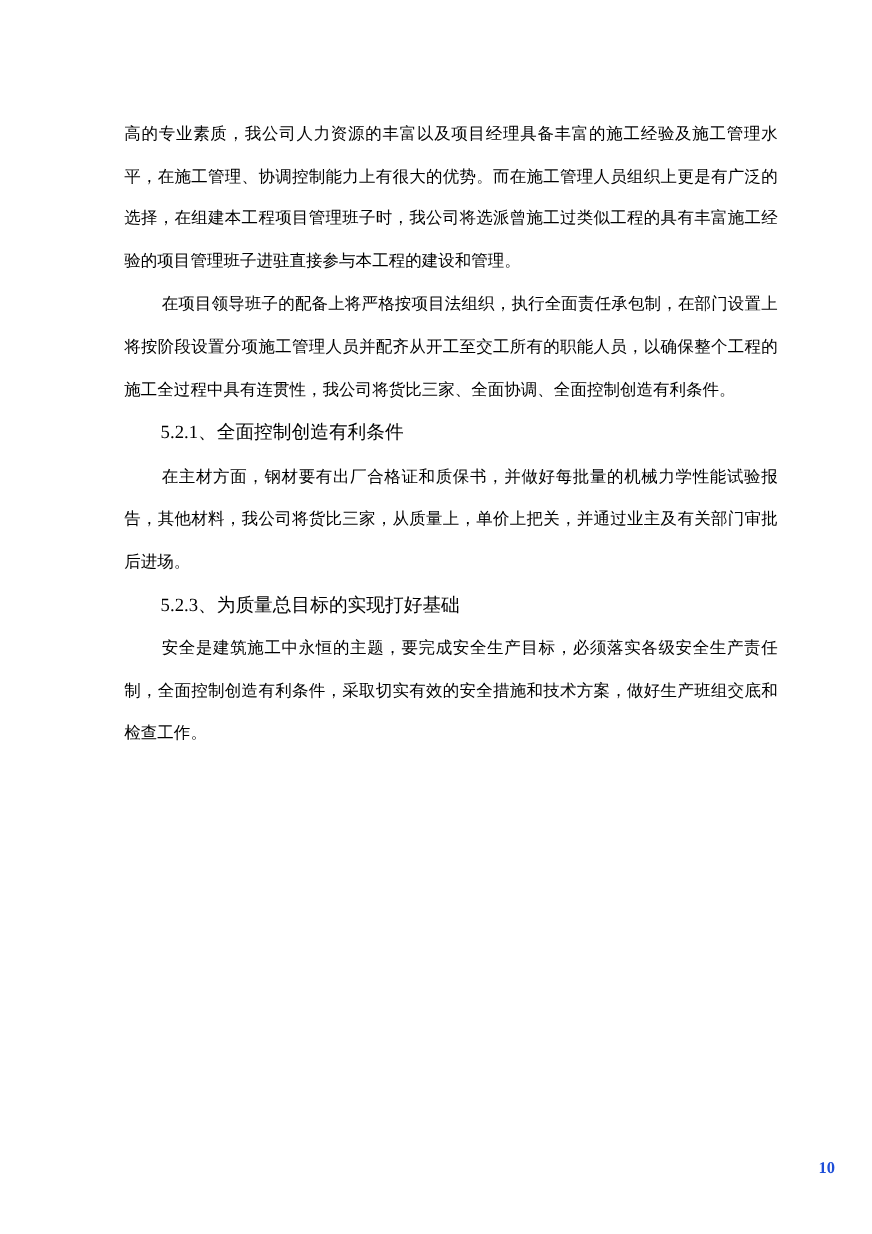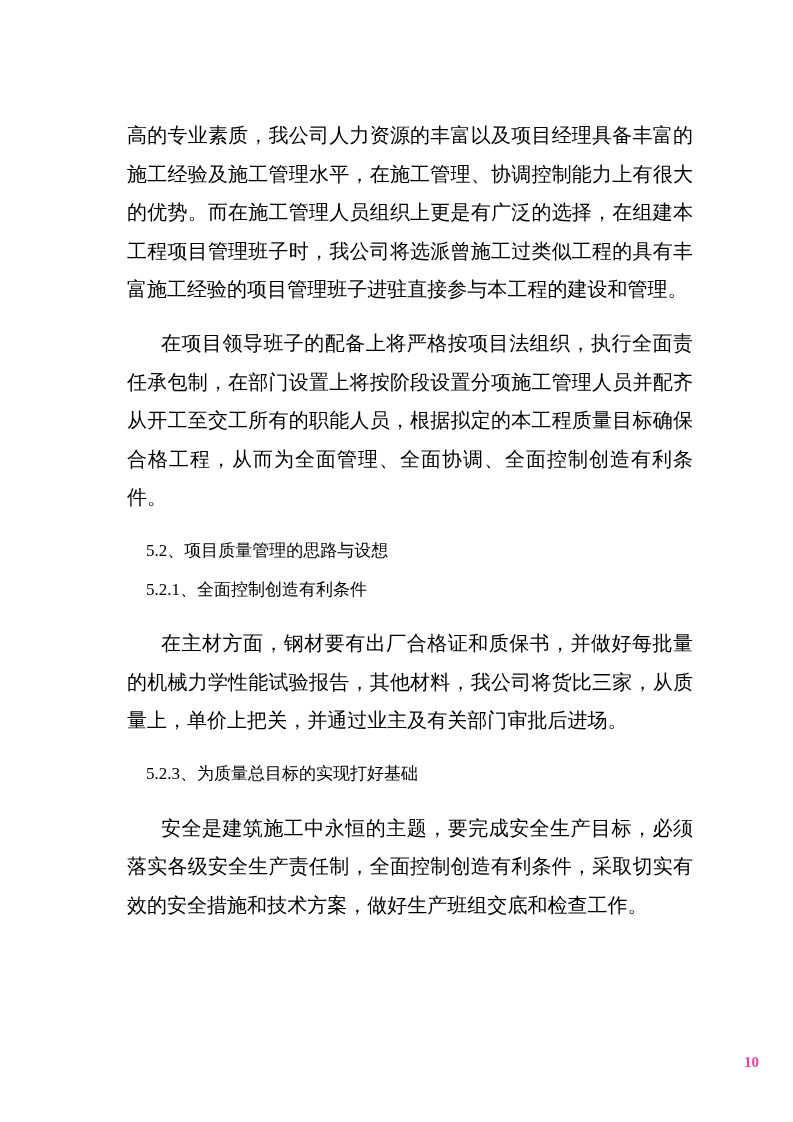--- a/index.html
+++ b/index.html
@@ -1,28 +1,27 @@
 <!DOCTYPE html>
 <html><head>
 <meta charset="utf-8">
 <style>
   html, body { margin: 0; padding: 0; background: #ffffff; }
   body { width: 793px; height: 1122px; position: relative; overflow: hidden; }
   .page { position: absolute; left: 112px; top: 101px; width: 596px; }
-  .para { margin: 15px; font-family: "DejaVu Serif", "Liberation Serif", serif; font-size: 20px; line-height: 38.6px; color: #000; text-align: justify; letter-spacing: 0.02px; word-break: break-all; }
+  .para { margin: 1px; font-family: "DejaVu Serif", "Liberation Serif", serif; font-size: 15px; line-height: 38.6px; color: #000; text-align: justify; letter-spacing: 0.02px; word-break: break-all; }
   .indent { text-indent: 34px; }
   .heading { margin: 0; font-family: "Liberation Serif", "DejaVu Serif", serif; font-size: 17px; line-height: 38.6px; color: #000; text-indent: 34px; }
-  .page-number { position: absolute; right: 34px; top: 1054px; font-family: "Liberation Serif", serif; font-weight: bold; font-size: 15px; color: #ec4899; }
+  .page-number { position: absolute; right: 34px; top: 1054px; font-family: "Liberation Serif", serif; font-weight: bold; font-size: 15px; color: #1d4ed8; }
 </style>
 </head>
 <body>
 
 <div class="page">
   <p class="para">高的专业素质，我公司人力资源的丰富以及项目经理具备丰富的施工经验及施工管理水平，在施工管理、协调控制能力上有很大的优势。而在施工管理人员组织上更是有广泛的选择，在组建本工程项目管理班子时，我公司将选派曾施工过类似工程的具有丰富施工经验的项目管理班子进驻直接参与本工程的建设和管理。</p>
-  <p class="para indent">在项目领导班子的配备上将严格按项目法组织，执行全面责任承包制，在部门设置上将按阶段设置分项施工管理人员并配齐从开工至交工所有的职能人员，根据拟定的本工程质量目标确保合格工程，从而为全面管理、全面协调、全面控制创造有利条件。</p>
-  <p class="heading">5.2、项目质量管理的思路与设想</p>
+  <p class="para indent">在项目领导班子的配备上将严格按项目法组织，执行全面责任承包制，在部门设置上将按阶段设置分项施工管理人员并配齐从开工至交工所有的职能人员，以确保整个工程的施工全过程中具有连贯性，我公司将货比三家、全面协调、全面控制创造有利条件。</p>
   <p class="heading">5.2.1、全面控制创造有利条件</p>
   <p class="para indent">在主材方面，钢材要有出厂合格证和质保书，并做好每批量的机械力学性能试验报告，其他材料，我公司将货比三家，从质量上，单价上把关，并通过业主及有关部门审批后进场。</p>
   <p class="heading">5.2.3、为质量总目标的实现打好基础</p>
   <p class="para indent">安全是建筑施工中永恒的主题，要完成安全生产目标，必须落实各级安全生产责任制，全面控制创造有利条件，采取切实有效的安全措施和技术方案，做好生产班组交底和检查工作。</p>
 </div>
 
 <div class="page-number">10</div>
 
 </body></html>

